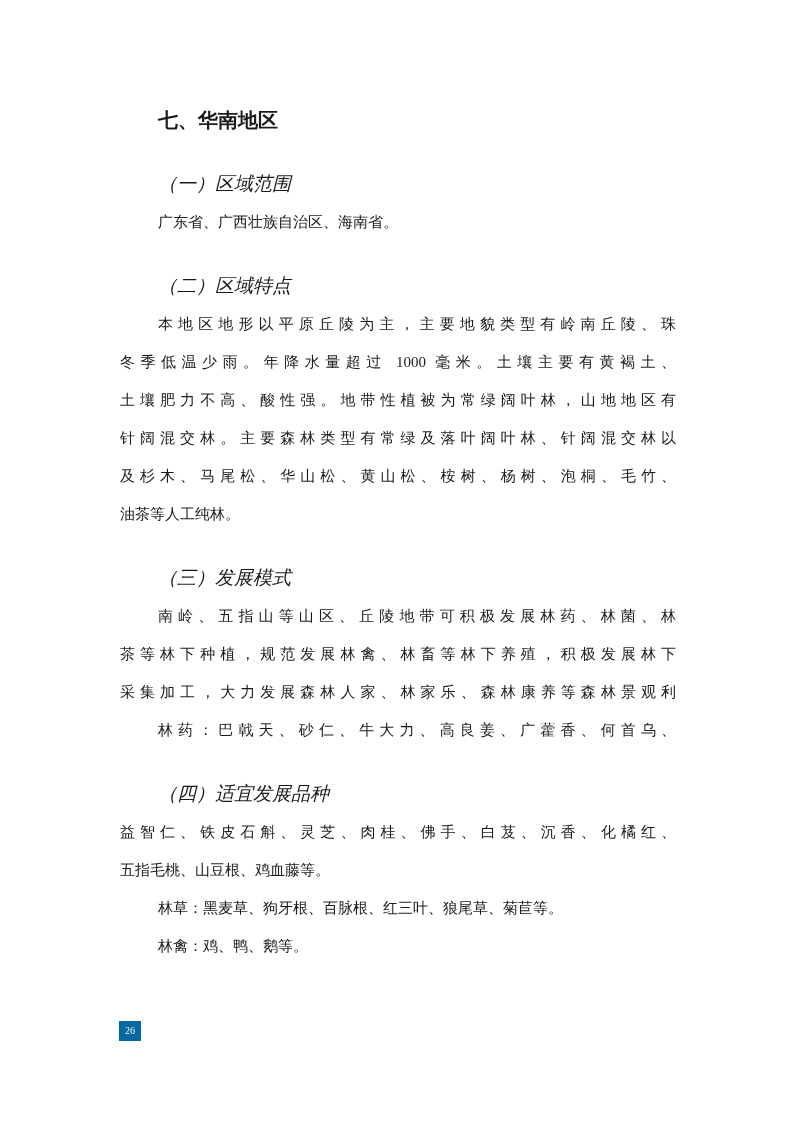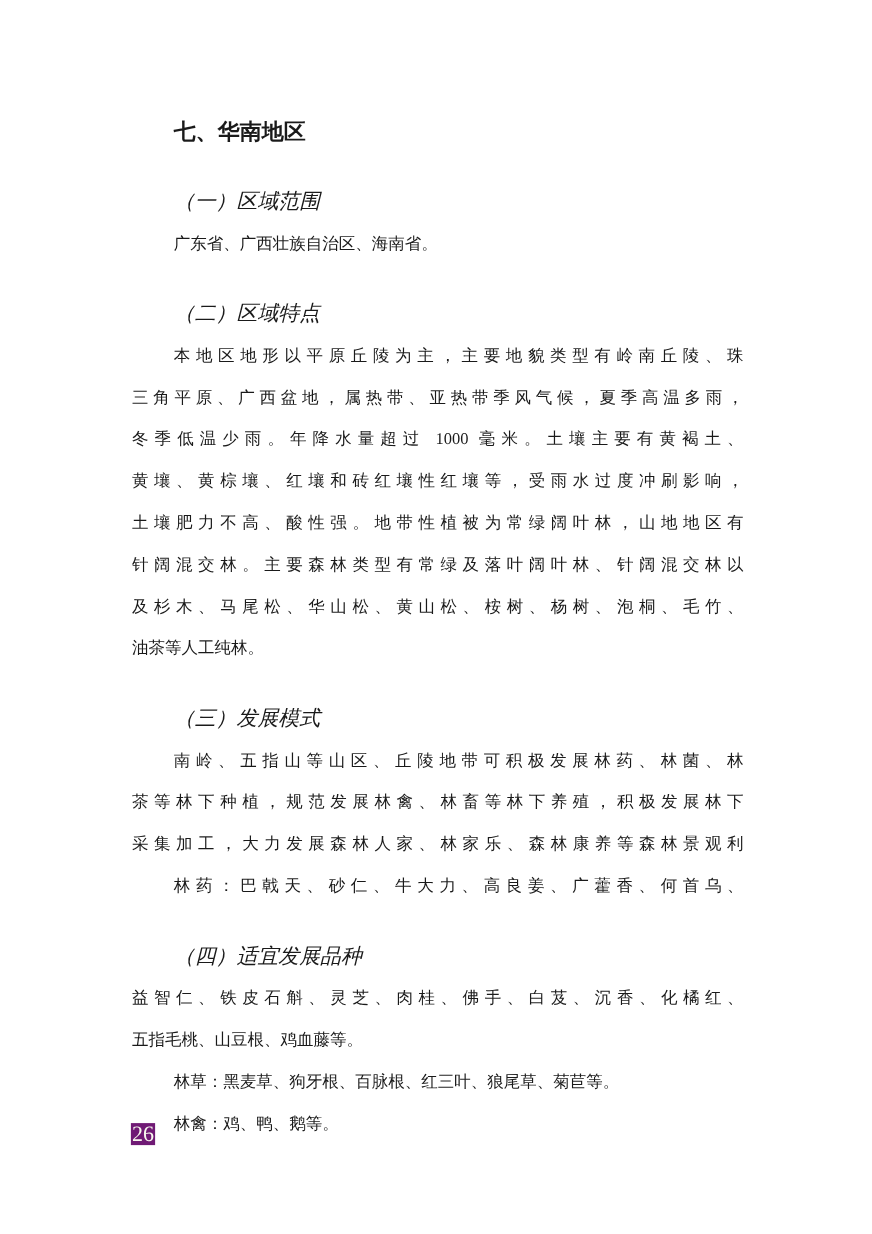--- a/index.html
+++ b/index.html
@@ -51,44 +51,42 @@
     font-style: italic;
     font-size: 19px;
     margin-top: 26px;
   }
   .page-number-badge {
     position: absolute;
     left: 119px;
     top: 1021px;
     width: 22px;
     height: 20px;
-    background: #701a75;
+    background: #0369a1;
     color: #f8f8ee;
     font-family: "Liberation Serif", serif;
-    font-size: 20px;
+    font-size: 10px;
     line-height: 20px;
     text-align: center;
   }
 </style>
 </head>
 <body>
 
 <div class="page">
   <div class="content">
 
     <div class="line h1 indent">七、华南地区</div>
 
     <div class="line h2 indent">（一）区域范围</div>
     <div class="line indent">广东省、广西壮族自治区、海南省。</div>
 
     <div class="line h2 indent">（二）区域特点</div>
     <div class="line indent fill">本地区地形以平原丘陵为主，主要地貌类型有岭南丘陵、珠</div>
-    <div class="line fill">三角平原、广西盆地，属热带、亚热带季风气候，夏季高温多雨，</div>
     <div class="line fill">冬季低温少雨。年降水量超过 1000 毫米。土壤主要有黄褐土、</div>
-    <div class="line fill">黄壤、黄棕壤、红壤和砖红壤性红壤等，受雨水过度冲刷影响，</div>
     <div class="line fill">土壤肥力不高、酸性强。地带性植被为常绿阔叶林，山地地区有</div>
     <div class="line fill">针阔混交林。主要森林类型有常绿及落叶阔叶林、针阔混交林以</div>
     <div class="line fill">及杉木、马尾松、华山松、黄山松、桉树、杨树、泡桐、毛竹、</div>
     <div class="line">油茶等人工纯林。</div>
 
     <div class="line h2 indent">（三）发展模式</div>
     <div class="line indent fill">南岭、五指山等山区、丘陵地带可积极发展林药、林菌、林</div>
     <div class="line fill">茶等林下种植，规范发展林禽、林畜等林下养殖，积极发展林下</div>
     <div class="line fill">采集加工，大力发展森林人家、林家乐、森林康养等森林景观利</div>
 

